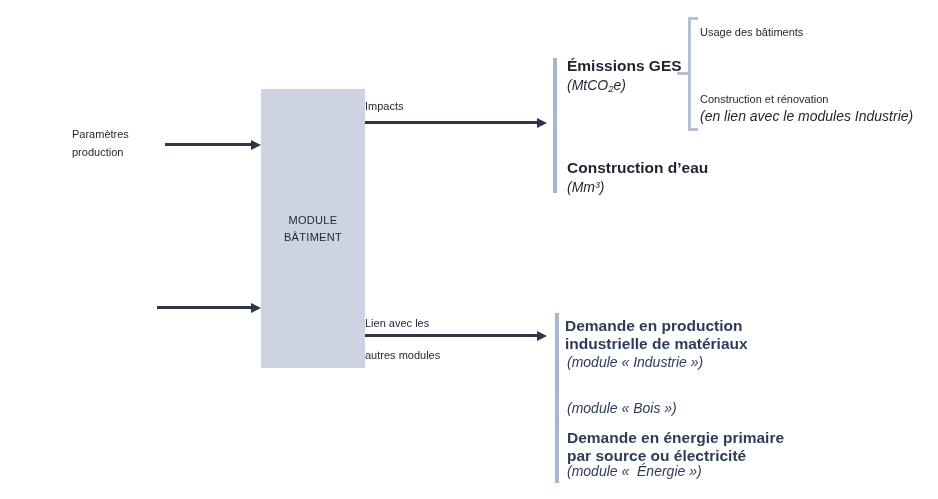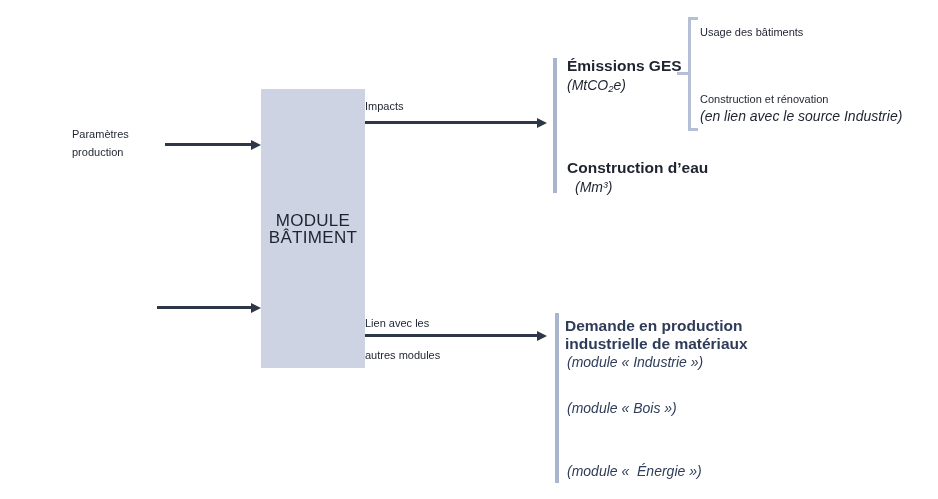--- a/index.html
+++ b/index.html
@@ -20,21 +20,21 @@
   .arrow::after{
     content:''; position:absolute; right:-10px; top:50%; transform:translateY(-50%);
     border-left:10px solid var(--arrow); border-top:5px solid transparent; border-bottom:5px solid transparent;
     width:0; height:0;
   }
   .module-box{
     position:absolute; left:261px; top:89px; width:104px; height:279px;
     background:var(--box-fill); display:flex; align-items:center; justify-content:center;
   }
   .module-box .box-label{
-    font-size:17px; line-height:17px; letter-spacing:.3px; text-align:center; color:var(--text-dark);
+    font-size:11px; line-height:17px; letter-spacing:.3px; text-align:center; color:var(--text-dark);
   }
   .vbar{position:absolute; width:4px; background:var(--bar);}
   .out-title{position:absolute; font-size:15.5px; line-height:17.5px; font-weight:bold;}
   .out-note{position:absolute; font-size:14px; line-height:15px; font-style:italic;}
   .dark{color:var(--text-dark);} .navy{color:var(--text-navy);}
   .bracket-part{position:absolute; background:var(--bracket);}
 </style>
 </head>
 <body>
 
@@ -57,36 +57,38 @@
   <div class="lbl center" style="left:365px; top:315px; width:145px;" data-bind="flows.links.label_line1">Lien avec les</div>
   <div class="arrow" style="left:365px; top:334px; width:172px;"></div>
   <div class="lbl center" style="left:365px; top:347px; width:145px;" data-bind="flows.links.label_line2">autres modules</div>
 
   <div class="vbar" style="left:553px; top:58px; height:135px;"></div>
 
   <div class="out-title dark" style="left:567px; top:57px;" data-bind="impacts_outputs.0.title">Émissions GES</div>
   <div class="out-note dark" style="left:567px; top:78px;" data-bind="impacts_outputs.0.unit">(MtCO₂e)</div>
 
   <div class="out-title dark" style="left:567px; top:159px;" data-bind="impacts_outputs.1.title">Construction d’eau</div>
-  <div class="out-note dark" style="left:567px; top:180px;margin-left:8px;" data-bind="impacts_outputs.1.unit">(Mm³)</div>
+  <div class="out-note dark" style="left:567px; top:180px;" data-bind="impacts_outputs.1.unit">(Mm³)</div>
 
   <div>
     <div class="bracket-part" style="left:688px; top:17px; width:3px; height:114px;"></div>
     <div class="bracket-part" style="left:688px; top:17px; width:10px; height:3px;"></div>
     <div class="bracket-part" style="left:688px; top:128px; width:10px; height:3px;"></div>
     <div class="bracket-part" style="left:677px; top:72px; width:11px; height:3px;"></div>
   </div>
 
   <div class="lbl" style="left:700px; top:24px; width:220px;" data-bind="ges_breakdown.0.label">Usage des bâtiments</div>
   <div class="lbl" style="left:700px; top:91px; width:230px;" data-bind="ges_breakdown.1.label">Construction et rénovation</div>
-  <div class="out-note dark" style="left:700px; top:109px;" data-bind="ges_breakdown.1.note">(en lien avec le source Industrie)</div>
+  <div class="out-note dark" style="left:700px; top:109px;" data-bind="ges_breakdown.1.note">(en lien avec le modules Industrie)</div>
 
   <div class="vbar" style="left:555px; top:313px; height:170px;"></div>
 
   <div class="out-title navy" style="left:565px; top:317px;" data-bind="module_links.0.title">Demande en production
 industrielle de matériaux</div>
   <div class="out-note navy" style="left:567px; top:355px;" data-bind="module_links.0.note">(module « Industrie »)</div>
 
   <div class="out-note navy" style="left:567px; top:401px;" data-bind="module_links.1.note">(module « Bois »)</div>
 
+  <div class="out-title navy" style="left:567px; top:429px;" data-bind="module_links.2.title">Demande en énergie primaire
+par source ou électricité</div>
   <div class="out-note navy" style="left:567px; top:464px;" data-bind="module_links.2.note">(module «  Énergie »)</div>
 
 </div>
 
 </body></html>

